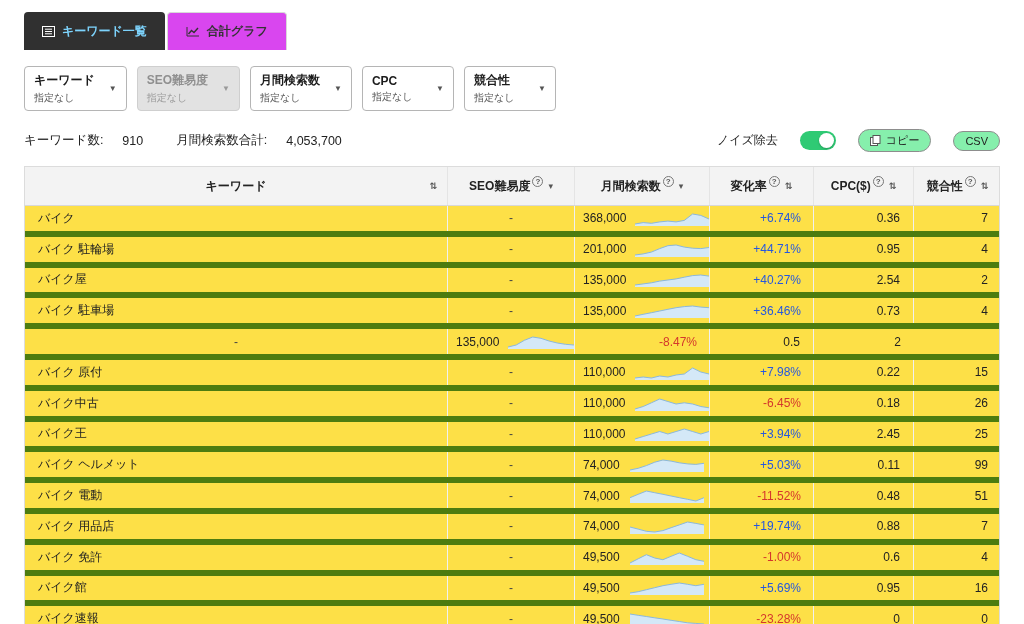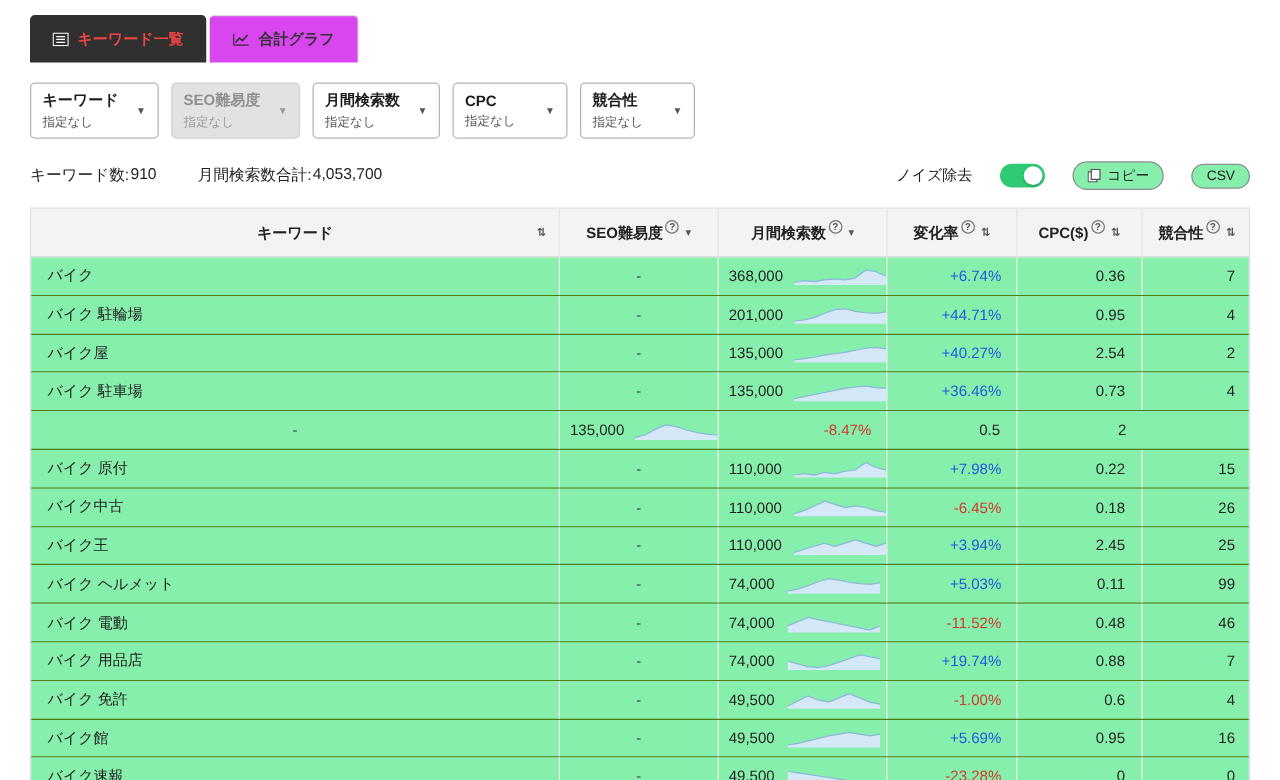--- a/index.html
+++ b/index.html
@@ -4,41 +4,41 @@
 <style>
   * { margin:0; padding:0; box-sizing:border-box; }
   html,body { width:1024px; height:624px; overflow:hidden; background:#fff;
               font-family:"Liberation Sans","DejaVu Sans",sans-serif; color:#222; }
   .page { padding:0 24px; }
 
   
   .tabs { display:flex; gap:2px; padding-top:12px; }
   .tab { display:flex; align-items:center; gap:7px; font-size:12px; font-weight:bold;
          padding:10px 18px; border-radius:4px 4px 0 0; cursor:pointer; }
-  .tab.active { background:#303030; color:#ef4444; }
+  .tab.active { background:#303030; color:#7dd3fc; }
   .tab.inactive { background:#d946ef; color:#333; border:1px solid #d9d9d9; border-bottom:none; }
   .tab svg { display:block; }
 
   
   .filters { display:flex; gap:10px; margin-top:16px; }
   .dropdown { border:1px solid #b5b5b5; border-radius:4px; background:#fff;
               padding:5px 9px 5px 9px; display:flex; align-items:center; gap:14px;
               min-width:92px; cursor:pointer; }
   .dropdown .dd-text { display:flex; flex-direction:column; }
   .dropdown .dd-label { font-size:12px; font-weight:bold; color:#1c1c1c; white-space:nowrap; }
   .dropdown .dd-value { font-size:10px; color:#555; margin-top:2px; }
   .dropdown .dd-caret { font-size:8px; color:#555; margin-left:auto; }
   .dropdown.disabled { background:#e2e2e2; border-color:#cfcfcf; }
   .dropdown.disabled .dd-label { color:#8f8f8f; }
   .dropdown.disabled .dd-value { color:#9a9a9a; }
   .dropdown.disabled .dd-caret { color:#9a9a9a; }
 
   
   .statsbar { display:flex; align-items:center; margin-top:18px; font-size:12.5px; }
-  .stat { display:flex; gap:1px; }
+  .stat { display:flex; gap:19px; align-items:center; }
   .stat + .stat { margin-left:33px; }
   .stat .stat-num { font-weight:normal; }
   .right-controls { margin-left:auto; display:flex; align-items:center; gap:22px; }
   .toggle-label { font-size:12px; color:#222; }
   .toggle { width:36px; height:19px; border-radius:10px; background:#c9c9c9; position:relative; cursor:pointer; }
   .toggle.on { background:#2fca74; }
   .toggle .knob { position:absolute; top:2px; left:2px; width:15px; height:15px; border-radius:50%;
                   background:#fff; box-shadow:0 1px 2px rgba(0,0,0,.25); transition:left .1s; }
   .toggle.on .knob { left:19px; }
   .pill-btn { display:flex; align-items:center; gap:5px; border:1px solid #8d8d8d; border-radius:12px;
@@ -52,21 +52,21 @@
   .th { height:38px; display:flex; align-items:center; justify-content:center;
         font-size:12px; font-weight:bold; color:#222; position:relative;
         border-right:1px solid #e4e4e4; cursor:pointer; }
   .th:last-child { border-right:none; }
   .sort-icon { font-size:9px; color:#555; margin-left:5px; }
   .sort-abs { position:absolute; right:10px; top:50%; transform:translateY(-50%); }
   .help-icon { display:inline-block; width:11px; height:11px; border:1px solid #777; border-radius:50%;
                font-size:8px; line-height:10px; text-align:center; color:#555; font-weight:bold;
                margin-left:2px; transform:translateY(-5px); cursor:pointer; }
 
-  .tr { border-bottom:1px solid #4d7c0f; height:30.8px; background:#86efac; }
+  .tr { border-bottom:6px solid #4d7c0f; height:30.8px; background:#fde047; }
   .td { display:flex; align-items:center; font-size:12px; color:#222;
         border-right:1px solid #f0f0f0; overflow:hidden; }
   .td:last-child { border-right:none; }
   .td-keyword { padding-left:13px; }
   .td-seo { justify-content:center; color:#444; }
   .td-volume { padding:0 5px 0 8px; }
   .td-volume .vol { flex:1; text-align:left; }
   .td-volume .spark { width:74px; height:17px; margin-left:9px; flex:none; }
   .td-change { justify-content:flex-end; padding-right:12px; }
   .td-change.pos { color:#2457e0; }
@@ -360,21 +360,21 @@
     <div class="td td-seo">-</div>
     <div class="td td-volume">
       <span class="vol">74,000</span>
       <span class="spark"><svg width="74" height="17">
                 <polygon points="0,16 0.0,10.7 8.2,7.3 16.4,4.0 24.7,5.7 32.9,7.3 41.1,9.0 49.3,10.7 57.6,12.3 65.8,14.0 74.0,10.7 74,16" fill="#d4e8f7"></polygon>
                 <polyline points="0.0,10.7 8.2,7.3 16.4,4.0 24.7,5.7 32.9,7.3 41.1,9.0 49.3,10.7 57.6,12.3 65.8,14.0 74.0,10.7" fill="none" stroke="#8bb8dc" stroke-width="1"></polyline>
               </svg></span>
     </div>
     <div class="td td-change neg">-11.52%</div>
     <div class="td td-cpc">0.48</div>
-    <div class="td td-comp">46</div>
+    <div class="td td-comp">51</div>
   </div>
 
   <div class="tr">
     <div class="td td-keyword">
             <span class="kw">バイク 用品店</span>
           </div>
     <div class="td td-seo">-</div>
     <div class="td td-volume">
       <span class="vol">74,000</span>
       <span class="spark"><svg width="74" height="17">

